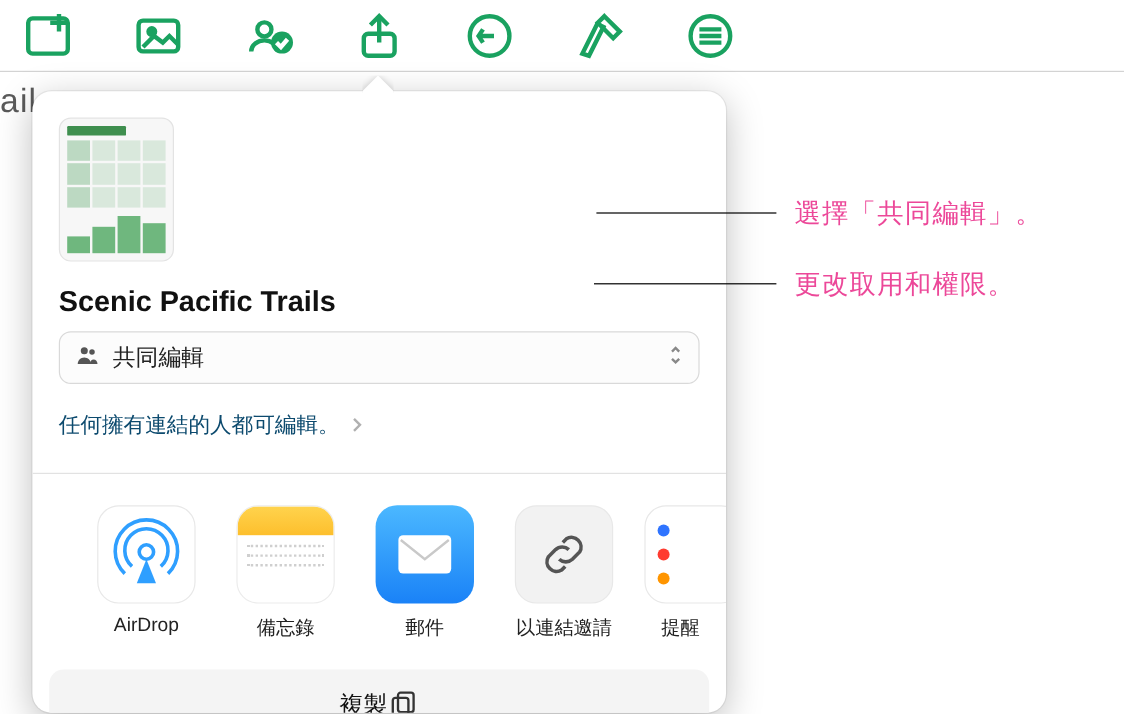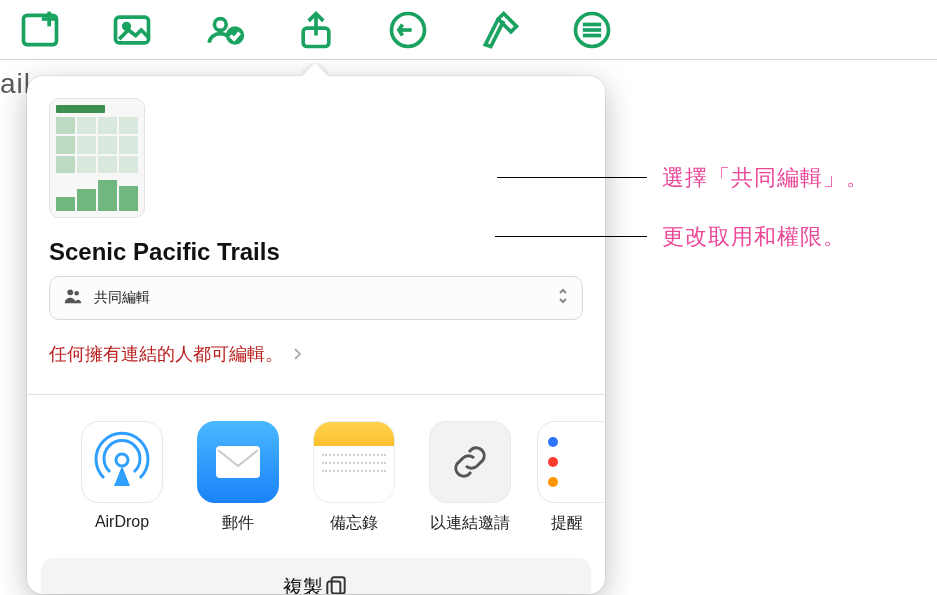--- a/index.html
+++ b/index.html
@@ -127,27 +127,27 @@
     border-radius: 10px;
     height: 44px;
     display: flex;
     align-items: center;
     padding: 0 12px;
     gap: 10px;
     background: #fcfcfc;
     cursor: pointer;
   }
   .collab-select .people-icon svg { width: 22px; height: 22px; fill:#555; }
-  .collab-select .label { font-size: 14px; color: #222; flex: 1; }
+  .collab-select .label { font-size: 19px; color: #222; flex: 1; }
   .collab-select .updown svg { width: 14px; height: 20px; stroke:#888; fill:none; stroke-width:2; }
 
   .permissions-row {
     margin-top: 22px;
     font-size: 18px;
-    color: #b91c1c;
+    color: #0c4a6e;
     display: flex;
     align-items: center;
     gap: 8px;
     cursor: pointer;
   }
   .permissions-row svg { width: 12px; height: 16px; stroke:#b0b0b0; fill:none; stroke-width:2; }
 
   .divider {
     height: 1px;
     background: #e2e2e2;
@@ -350,42 +350,42 @@
               <path d="M20 42a18 18 0 1 1 24 0"></path>
               <path d="M14 48a26 26 0 1 1 36 0"></path>
             </g>
             <path d="M32 36 L24 56 L40 56 Z" fill="#2f9fff"></path>
           </svg>
       </div>
       <div class="app-label">AirDrop</div>
     </div>
 
     <div class="app-item">
-      <div class="app-icon icon-mail">
-        <svg viewBox="0 0 48 40">
-            <rect x="2" y="4" width="44" height="32" rx="4" fill="#fff"></rect>
-            <path d="M4 8 L24 24 L44 8" stroke="#c9c9c9" stroke-width="2" fill="none"></path>
-          </svg>
-      </div>
-      <div class="app-label">郵件</div>
-    </div>
-
-    <div class="app-item">
       <div class="app-icon icon-notes" style="display:block;padding:0;">
         <div class="strip"></div>
         <div class="lines">
             <div></div>
             <div></div>
             <div></div>
           </div>
       </div>
       <div class="app-label">備忘錄</div>
     </div>
 
     <div class="app-item">
+      <div class="app-icon icon-mail">
+        <svg viewBox="0 0 48 40">
+            <rect x="2" y="4" width="44" height="32" rx="4" fill="#fff"></rect>
+            <path d="M4 8 L24 24 L44 8" stroke="#c9c9c9" stroke-width="2" fill="none"></path>
+          </svg>
+      </div>
+      <div class="app-label">郵件</div>
+    </div>
+
+    <div class="app-item">
       <div class="app-icon icon-link">
         <svg viewBox="0 0 48 48">
             <path d="M20 28a8 8 0 0 0 11 0l6-6a8 8 0 0 0-11-11l-3 3"></path>
             <path d="M28 20a8 8 0 0 0-11 0l-6 6a8 8 0 0 0 11 11l3-3"></path>
           </svg>
       </div>
       <div class="app-label">以連結邀請</div>
     </div>
 
     <div class="app-item" style="width:60px;">

